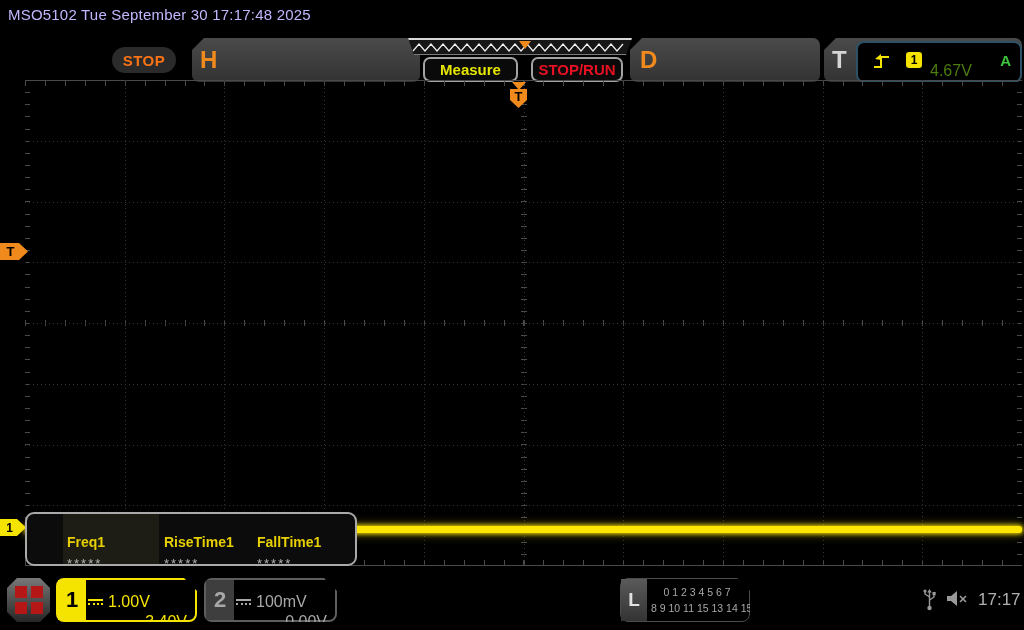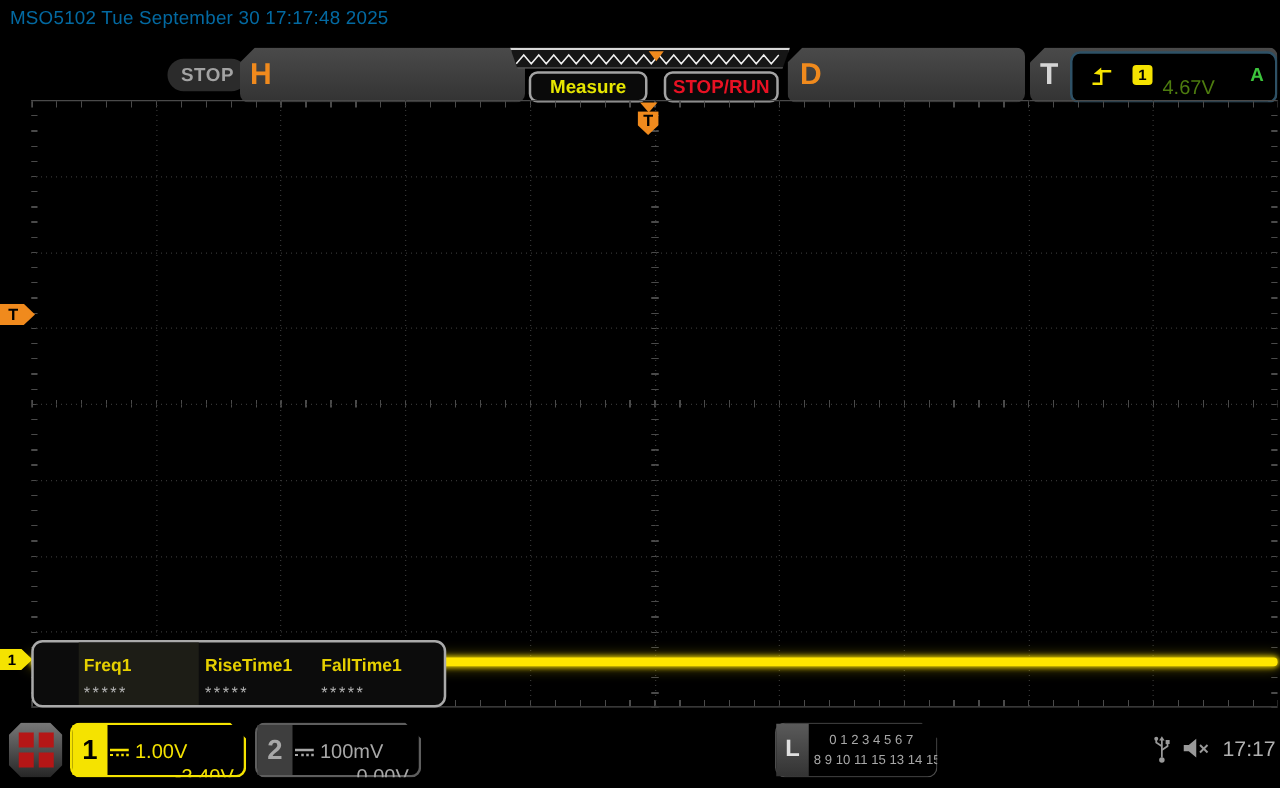--- a/index.html
+++ b/index.html
@@ -1,27 +1,27 @@
 <!DOCTYPE html>
 <html><head>
 <meta charset="utf-8">
 <style>
   html,body{margin:0;padding:0;background:#000;}
   #screen{position:relative;width:1024px;height:630px;background:#000;overflow:hidden;
           font-family:"Liberation Sans",sans-serif;-webkit-font-smoothing:antialiased;}
   .abs{position:absolute;}
 
   
-  #titlebar{left:8px;top:6px;color:#0369a1;font-size:15px;letter-spacing:.2px;}
+  #titlebar{left:8px;top:6px;color:#c4b5fd;font-size:15px;letter-spacing:.2px;}
 
   
   #logo{left:10px;top:42px;font-family:"DejaVu Serif","Liberation Serif",serif;
         font-weight:bold;font-size:28px;color:#f5c518;letter-spacing:1px;}
-  #stop-badge{left:134px;top:47px;width:64px;height:26px;border-radius:13px;
-        background:#2b2b2b;color:#a3a3a3;font-weight:bold;font-size:15px;
+  #stop-badge{left:112px;top:47px;width:64px;height:26px;border-radius:13px;
+        background:#2b2b2b;color:#f97316;font-weight:bold;font-size:15px;
         display:flex;align-items:center;justify-content:center;letter-spacing:.5px;}
 
   .tabblock{background:linear-gradient(#4a4a4a,#333);border-radius:7px;}
   .tabletter{position:absolute;font-weight:bold;font-size:24px;top:50%;transform:translateY(-50%);}
   .valuebox{position:absolute;background:#000;border:2px solid #2e5166;border-radius:8px;}
 
   #h-block{left:192px;top:38px;width:228px;height:44px;clip-path:polygon(12px 0,100% 0,100% 100%,0 100%,0 12px);}
   #h-letter{left:8px;color:#f08a1d;}
   #h-valuebox{left:34px;top:3px;width:188px;height:38px;}
   #h-timebase{position:absolute;left:14px;top:7px;font-size:20px;color:#e8e8e8;}
@@ -78,21 +78,21 @@
   #trig-level-marker{top:243px;width:28px;background:#f08a1d;font-size:13px;padding-right:7px;box-sizing:border-box;}
   #ch1-marker{top:519px;width:26px;background:#f5e300;font-size:12px;padding-right:7px;box-sizing:border-box;}
 
   #waveform{left:25px;top:526px;width:997px;height:7px;background:#ffe600;border-radius:3px;
         box-shadow:0 0 4px 1px rgba(255,230,0,.85),0 0 10px 2px rgba(255,230,0,.35);}
 
   
   #measure-popup{left:25px;top:512px;width:332px;height:54px;background:#0c0c0c;
         border:2px solid #aaa;border-radius:9px;box-sizing:border-box;z-index:5;}
   #popup-col1bg{position:absolute;left:36px;top:0;bottom:0;width:96px;background:#1d1d16;}
-  .meas-col{position:absolute;top:10px;}
+  .meas-col{position:absolute;top:20px;}
   .meas-label{color:#e6d000;font-weight:bold;font-size:14px;}
   .meas-value{color:#b5b5b5;font-size:13px;letter-spacing:2px;margin-top:6px;}
 
   
   #menu-icon{left:7px;top:578px;width:43px;height:44px;border-radius:9px;
         background:linear-gradient(#787878,#262626);
         clip-path:polygon(10px 0,calc(100% - 10px) 0,100% 10px,100% calc(100% - 10px),calc(100% - 10px) 100%,10px 100%,0 calc(100% - 10px),0 10px);
         display:flex;align-items:center;justify-content:center;cursor:pointer;}
   #menu-icon .sq{width:12px;height:12px;background:#b51616;margin:2px;}
   #menu-grid{display:grid;grid-template-columns:auto auto;}

